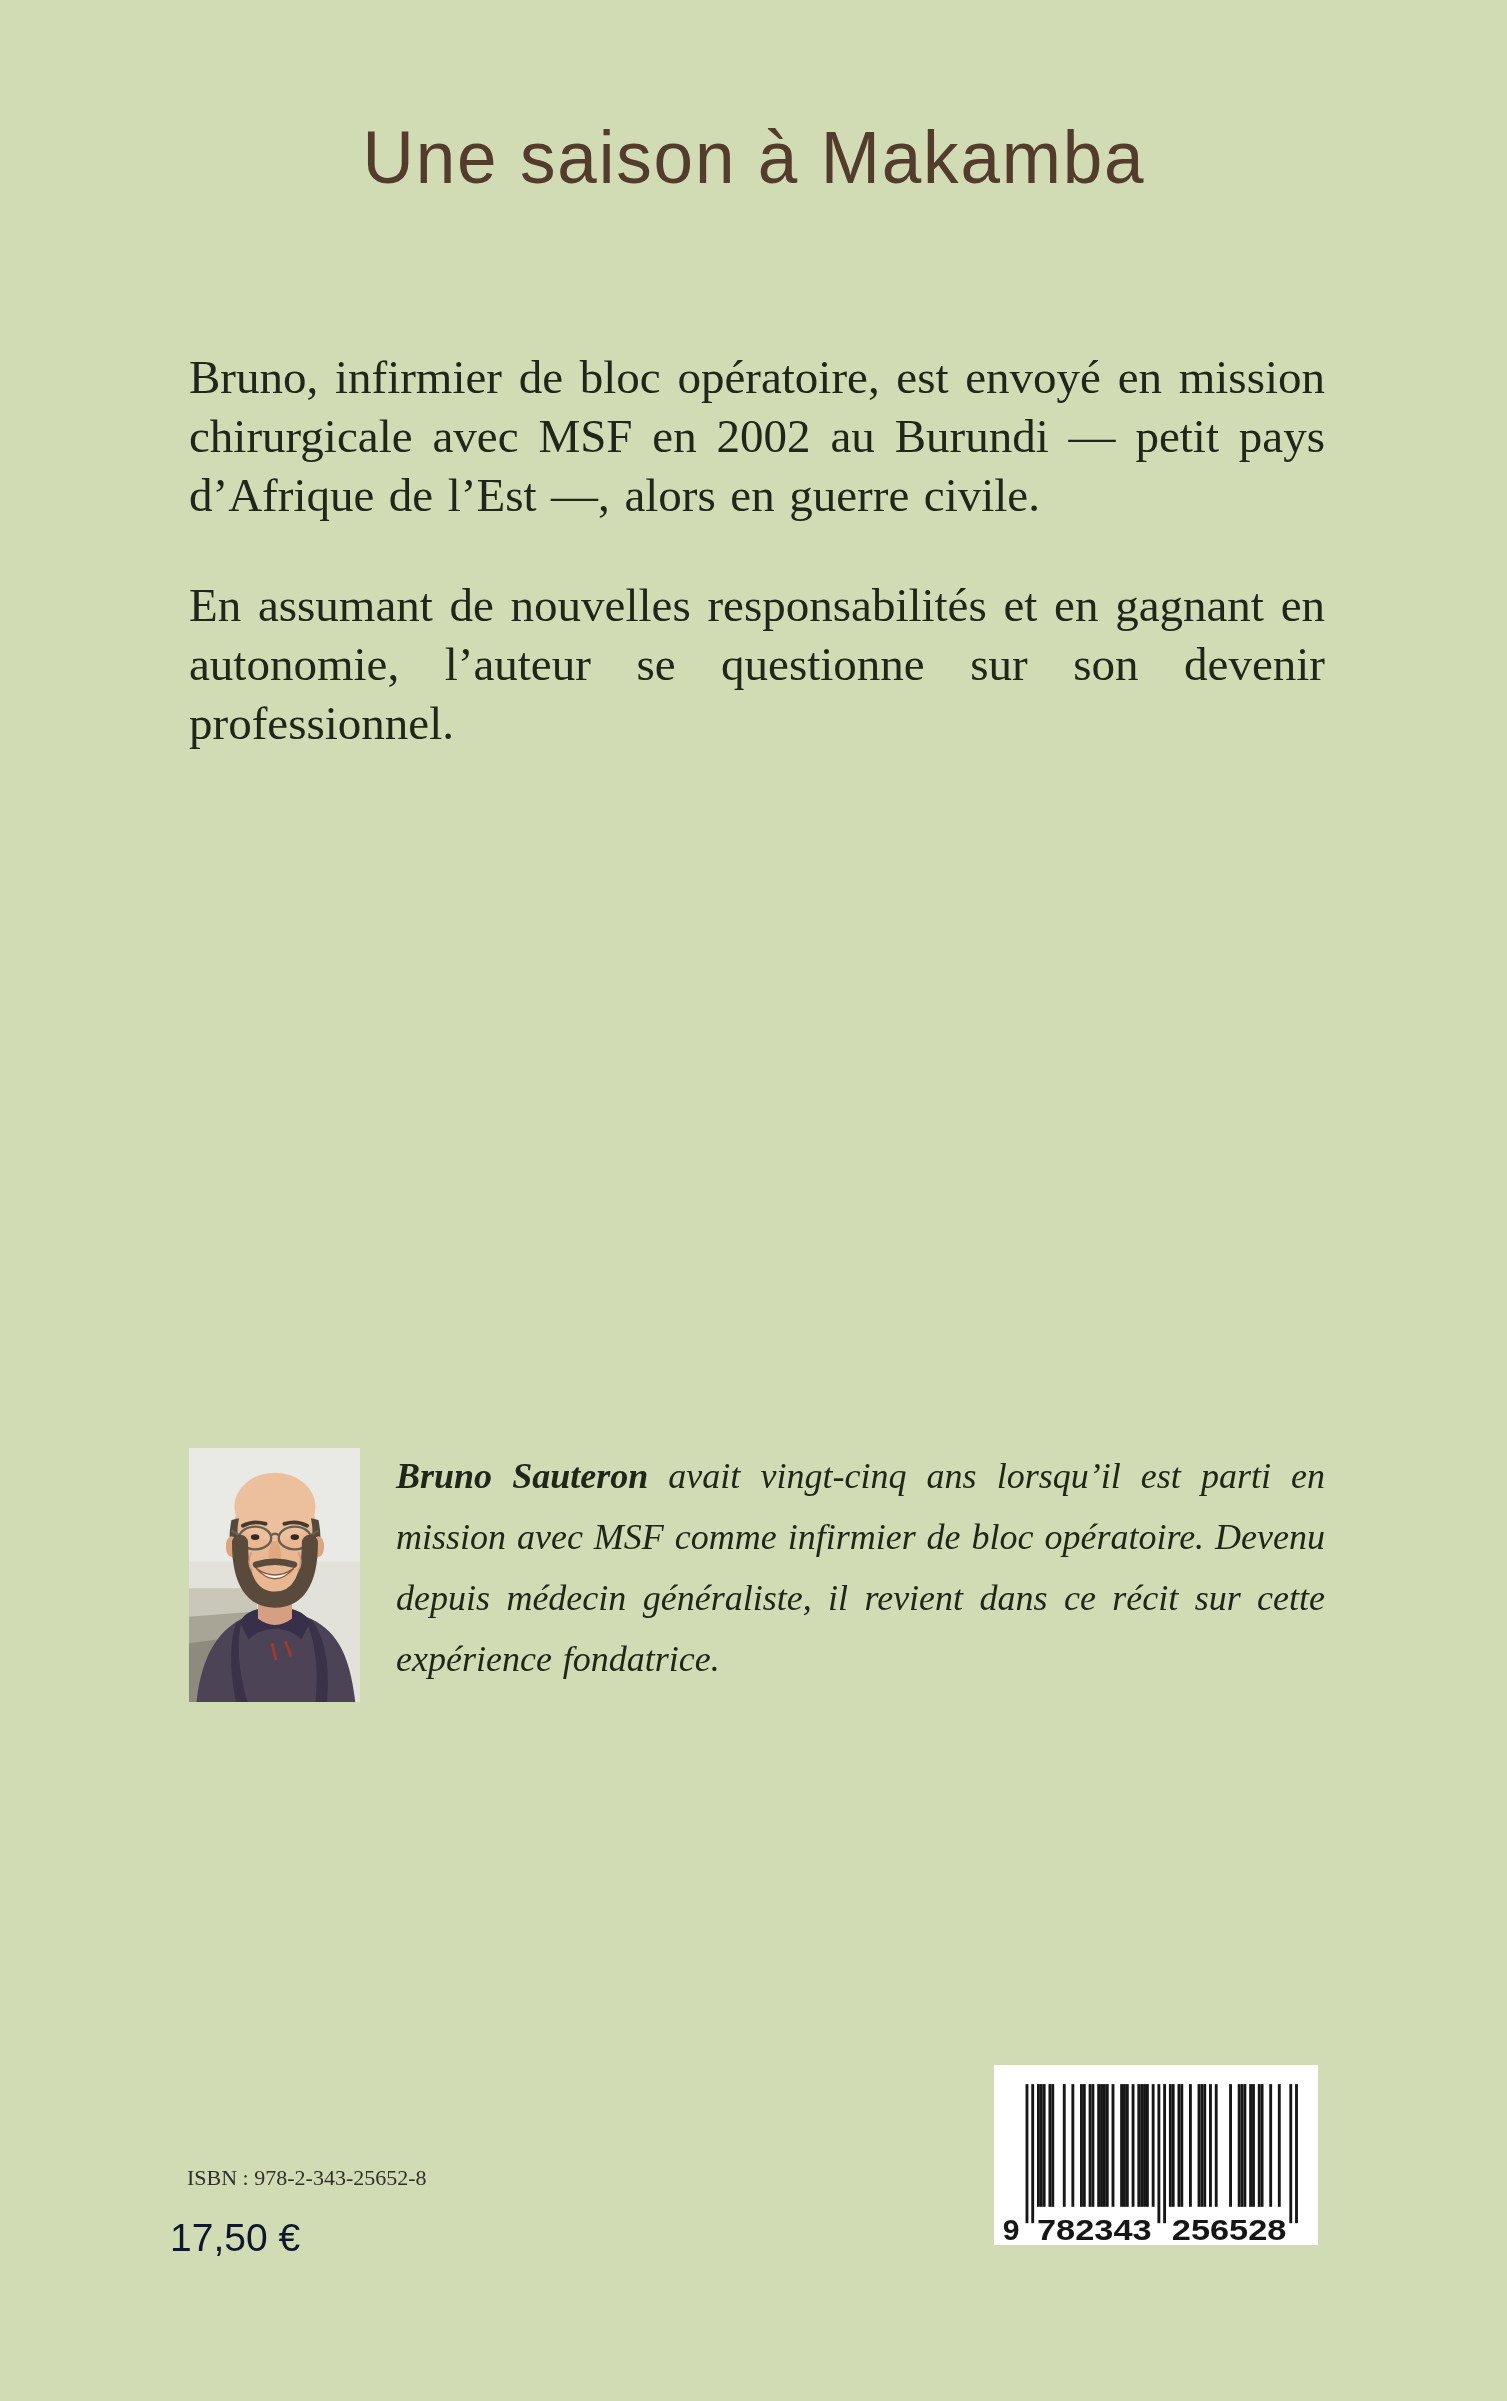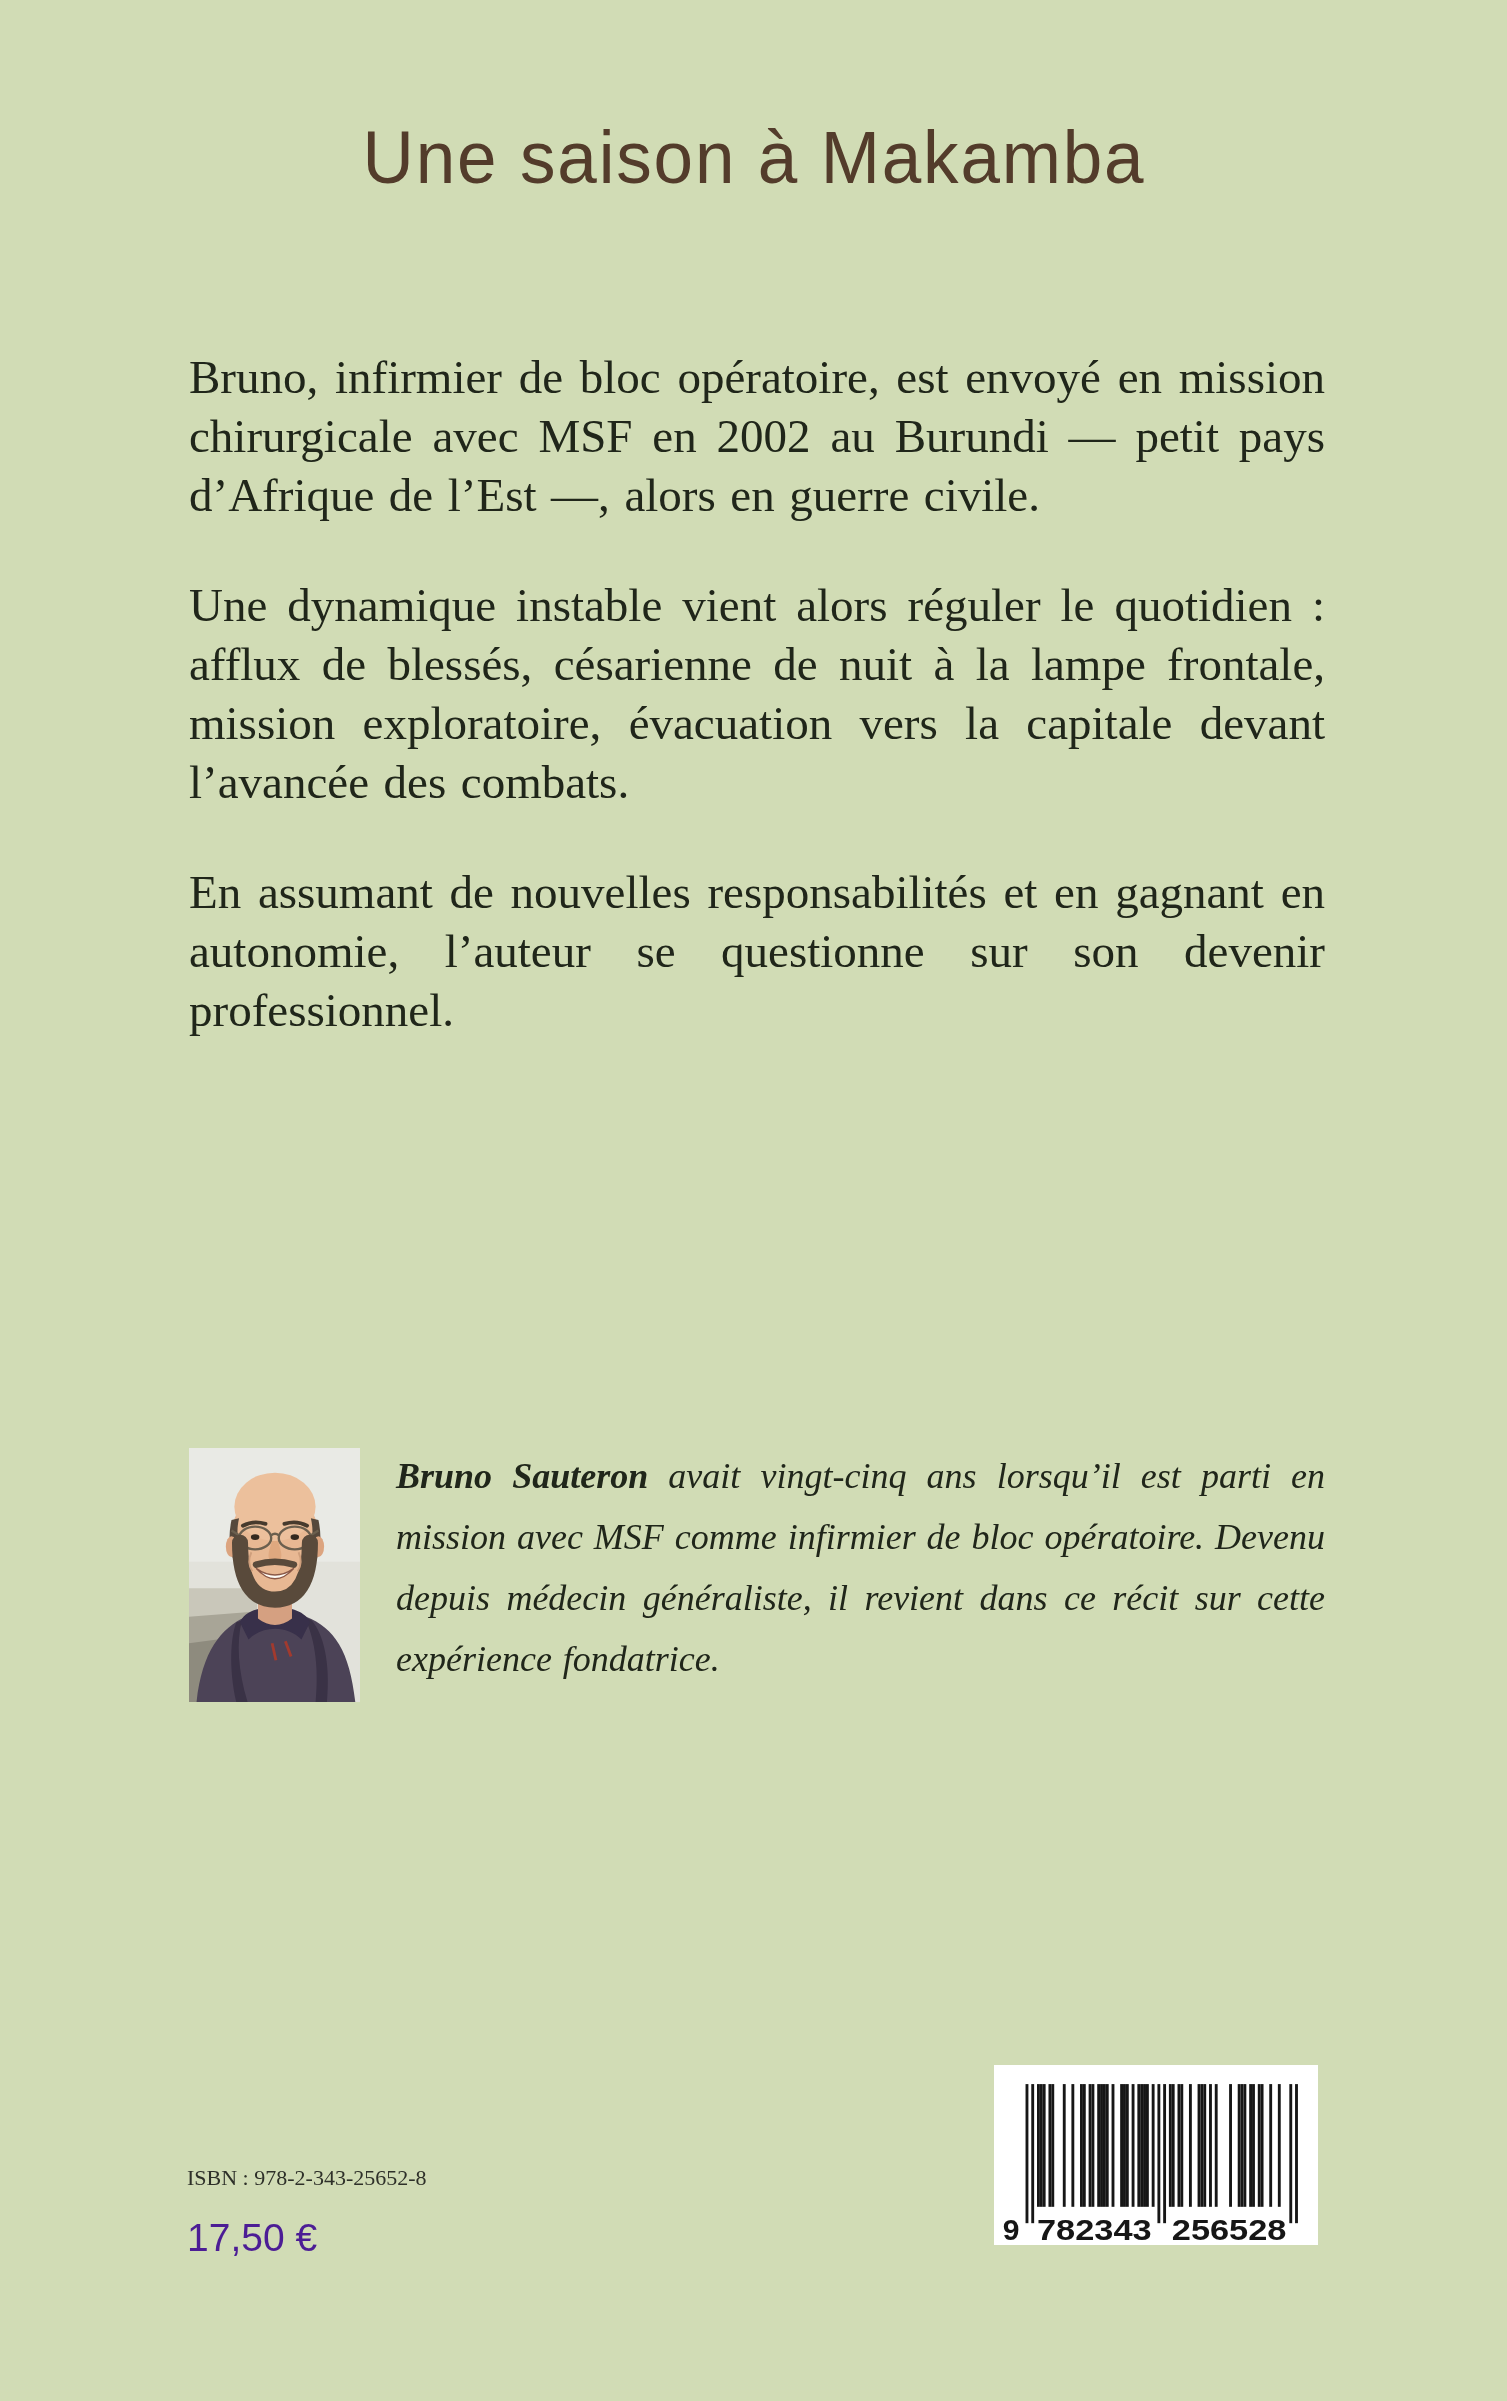--- a/index.html
+++ b/index.html
@@ -59,41 +59,40 @@
     word-spacing:1.9px;
   }
   .bio-text b{font-weight:bold;}
 
   .isbn-line{
     position:absolute;left:187px;top:2165px;
     font-family:Liberation Serif, serif;
     font-size:22px;color:#2e3029;white-space:nowrap;
   }
   .price-line{
-    position:absolute;left:187px;top:2216px;
+    position:absolute;left:170px;top:2216px;
     font-family:"Liberation Sans","DejaVu Sans",sans-serif;
-    font-size:39px;color:#4c1d95;white-space:nowrap;
+    font-size:39px;color:#0f172a;white-space:nowrap;
   }
 
   .barcode-box{
     position:absolute;left:994px;top:2065px;width:324px;height:180px;
     background:#ffffff;
   }
   .barcode-box svg{display:block;width:100%;height:100%;}
 </style>
 </head>
 <body>
 
 <div class="cover">
 
   <div class="title">Une saison à Makamba</div>
 
   <div class="synopsis">
     <p>Bruno, infirmier de bloc opératoire, est envoyé en mission chirurgicale avec MSF en 2002 au Burundi — petit pays d’Afrique de l’Est —, alors en guerre civile.</p>
-    <p>Une dynamique instable vient alors réguler le quotidien : afflux de blessés, césarienne de nuit à la lampe frontale, mission exploratoire, évacuation vers la capitale devant l’avancée des combats.</p>
     <p>En assumant de nouvelles responsabilités et en gagnant en autonomie, l’auteur se questionne sur son devenir professionnel.</p>
   </div>
 
   <div class="bio-row">
     <div class="author-photo">
       <svg viewBox="0 0 181 268" preserveAspectRatio="none">
 
         <rect x="0" y="0" width="181" height="268" fill="#e9eae5"></rect>
         <rect x="0" y="120" width="181" height="148" fill="#e2e2db"></rect>
 

